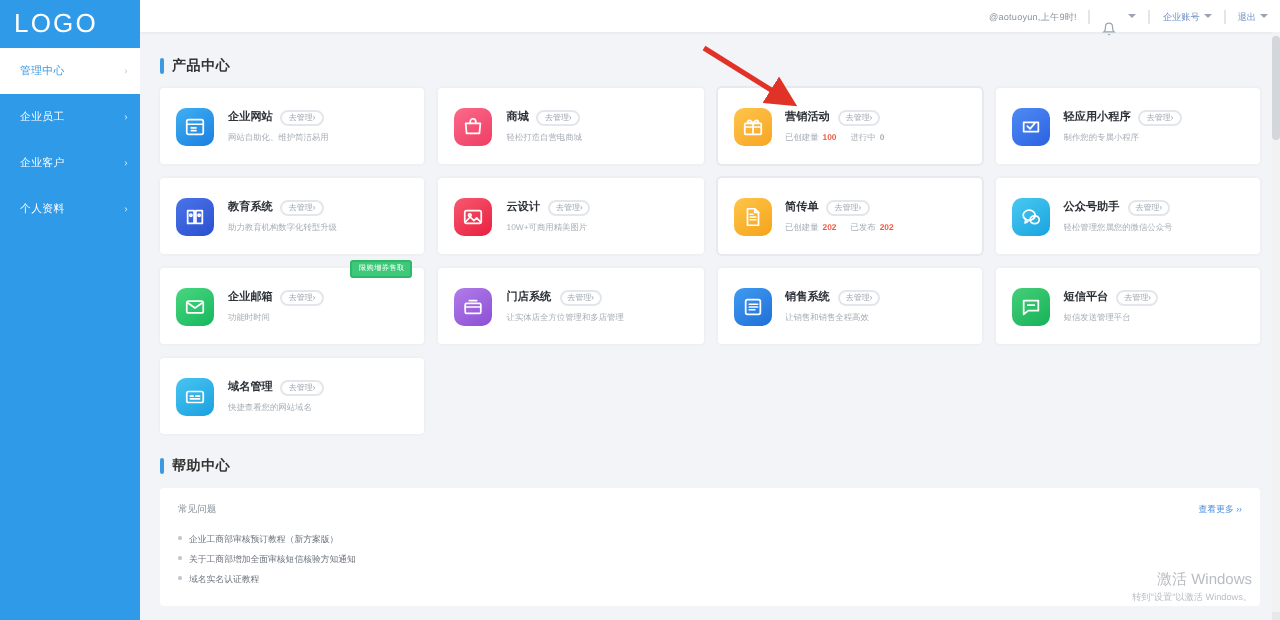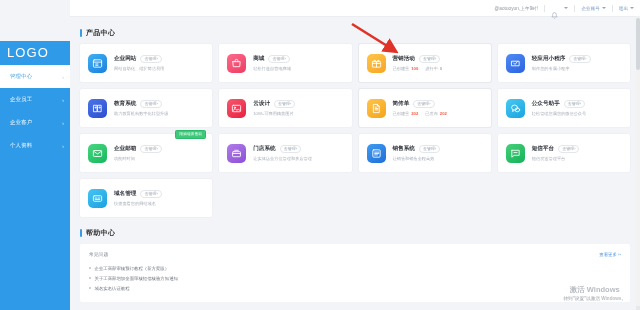--- a/index.html
+++ b/index.html
@@ -5,21 +5,21 @@
   html,body{margin:0;padding:0;}
   body{
     width:640px;height:310px;overflow:hidden;
     font-family:"Liberation Sans","DejaVu Sans",sans-serif;
     background:#f2f4f7;color:#333;
     -webkit-font-smoothing:antialiased;
   }
   .app{position:relative;width:640px;height:310px;display:flex;}
 
   
-  .sidebar{width:70px;background:#2f9ae8;color:#fff;flex:0 0 70px;position:relative;margin-top:41px;}
+  .sidebar{width:70px;background:#2f9ae8;color:#fff;flex:0 0 70px;position:relative;}
   .logo{height:22px;display:flex;align-items:center;padding-left:7px;
         font-size:13px;letter-spacing:1.1px;font-weight:400;color:#fff;}
   .nav{margin-top:2px;}
   .nav-item{height:23px;display:flex;align-items:center;padding:0 6px 0 10px;
             font-size:5.4px;letter-spacing:.2px;position:relative;cursor:pointer;}
   .nav-item .label{flex:1;white-space:nowrap;}
   .nav-item .chev{font-size:5px;opacity:.85;}
   .nav-item.active{background:#ffffff;color:#3b9ae2;}
   .nav-item.active .chev{color:#9dc4e4;}
 
@@ -86,22 +86,22 @@
   .help-head .more{font-size:4.4px;color:#4a90d9;cursor:pointer;}
   .qlist{margin-top:6px;}
   .qitem{display:flex;align-items:center;gap:4px;font-size:4.4px;color:#6d747d;
          padding:2.5px 0;cursor:pointer;}
   .qdot{width:1.5px;height:1.5px;border-radius:50%;background:#c4c9cf;flex:0 0 1.5px;}
 
   
   .arrow{position:absolute;left:0;top:0;pointer-events:none;}
 
   
-  .wm{position:absolute;right:14px;bottom:8px;text-align:center;color:#b9bdc2;
-      user-select:none;font-weight:bold;}
+  .wm{position:absolute;right:14px;bottom:8px;text-align:right;color:#b9bdc2;
+      user-select:none;}
   .wm .l1{font-size:7.5px;line-height:1.35;}
   .wm .l2{font-size:4.6px;line-height:1.4;}
 
   
   .vsb{position:absolute;right:0;top:16px;bottom:0;width:4px;background:#f2f2f2;}
   .vsb .thumb{position:absolute;top:2px;left:0;width:4px;height:52px;background:#d3d6da;border-radius:2px;}
   .vsb .cap{position:absolute;left:0;width:4px;height:4px;background:#e6e8ea;}
 </style>
 </head>
 <body>

